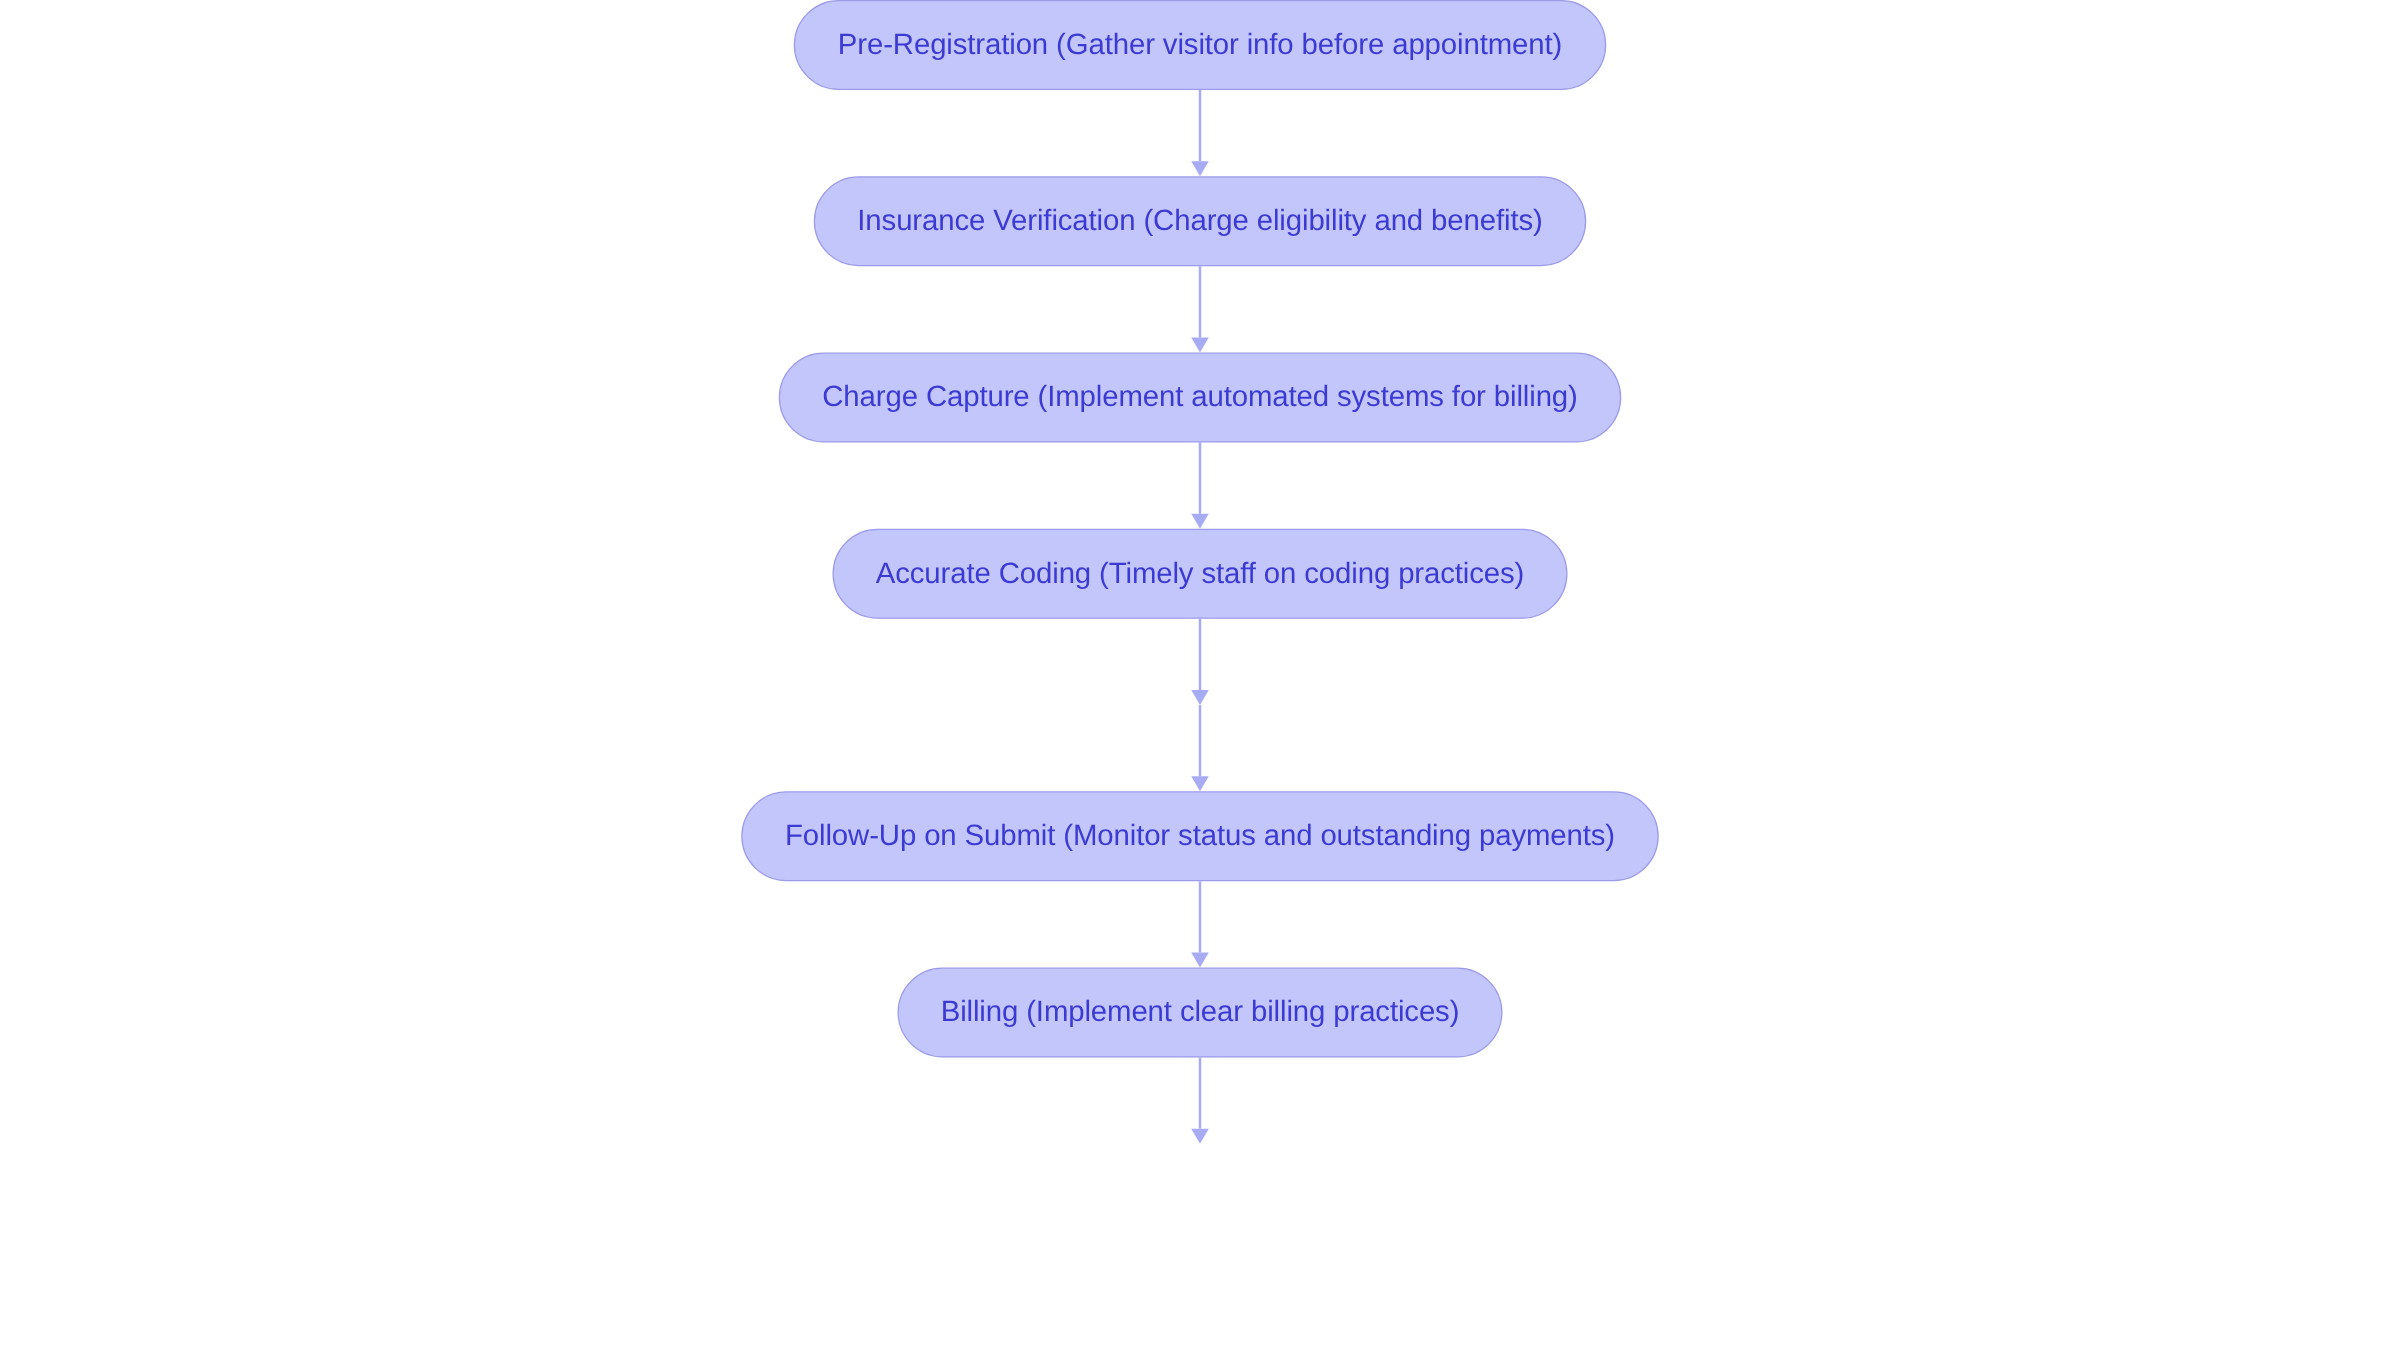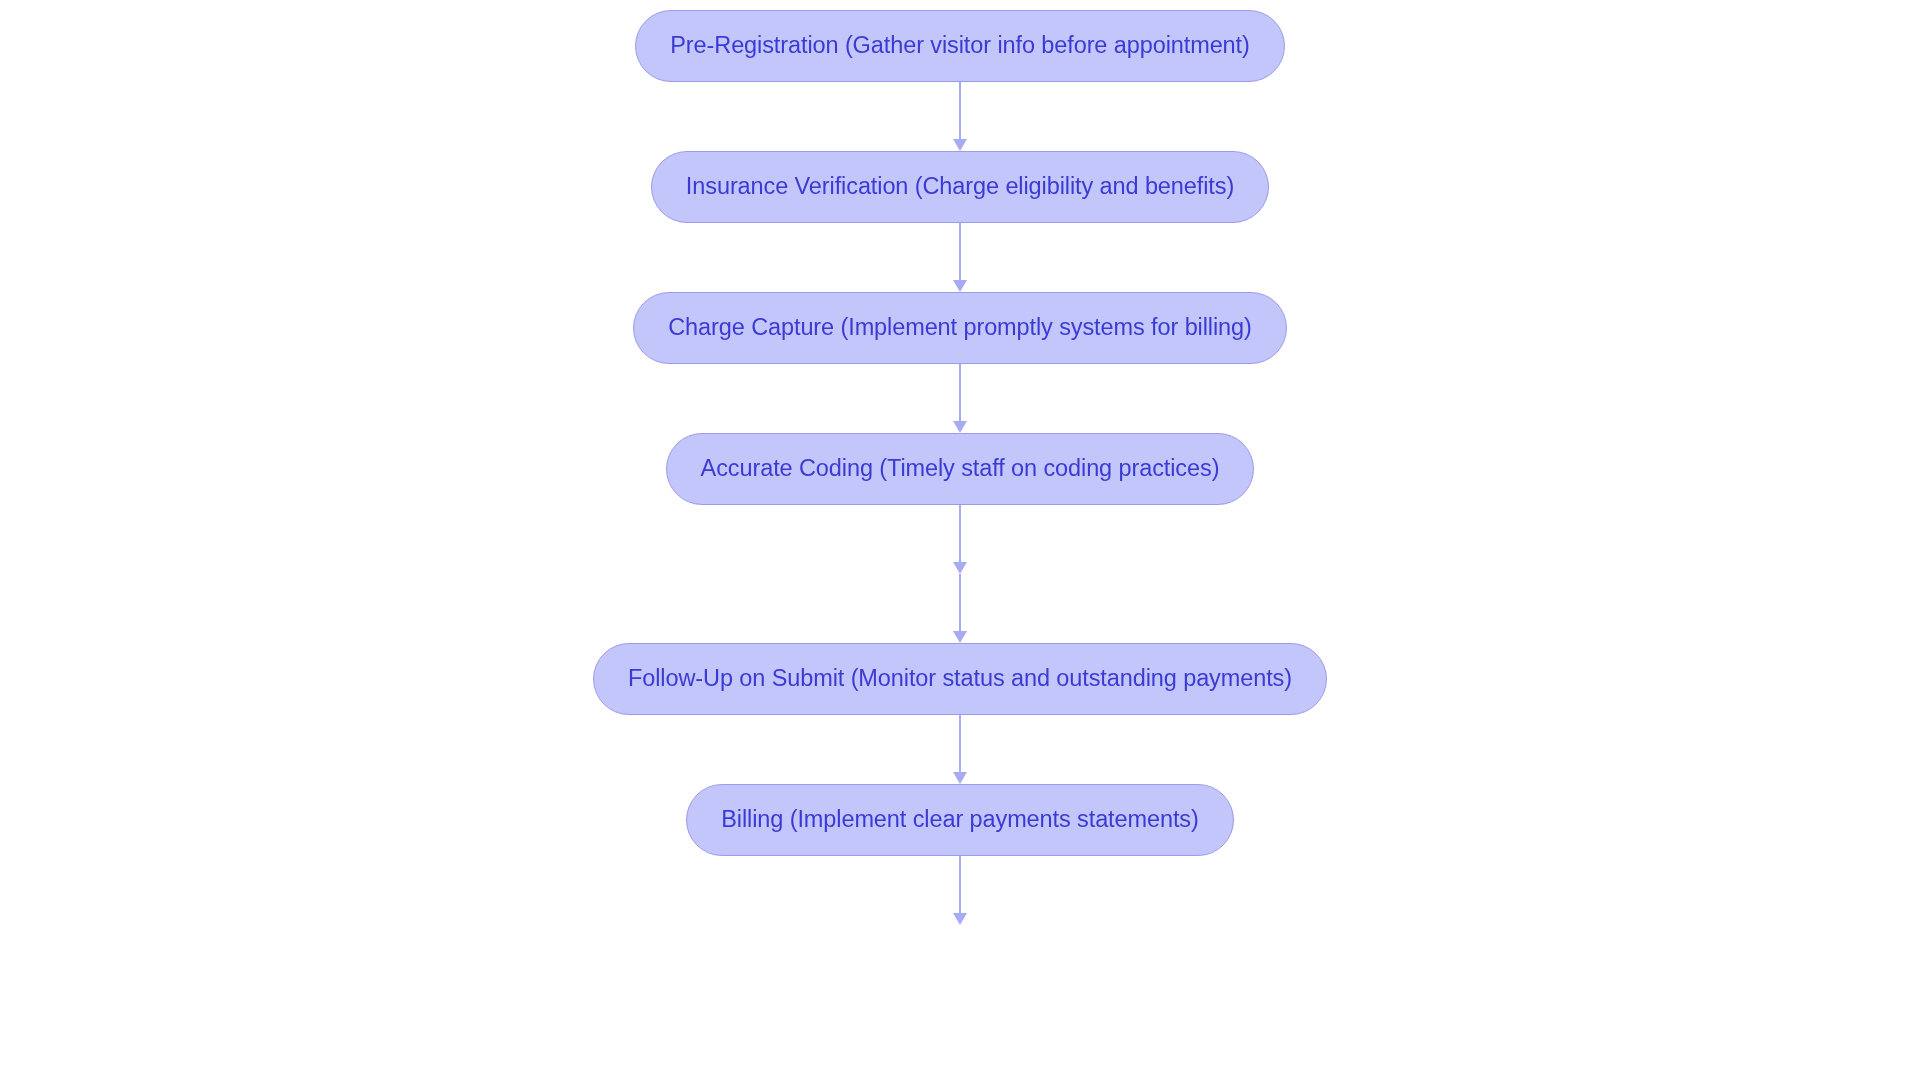--- a/index.html
+++ b/index.html
@@ -15,21 +15,21 @@
   }
 
   #flowchart {
     position: relative;
     width: 1920px;
     height: 1083px;
     display: flex;
     flex-direction: column;
     align-items: center;
     box-sizing: border-box;
-    padding-top: 10px;
+    padding-top: 0;
   }
 
   .node {
     box-sizing: border-box;
     height: 72px;
     background: #c3c6fb;
     border: 1px solid #9b9bea;
     border-radius: 36px;
     display: flex;
     align-items: center;
@@ -96,21 +96,21 @@
     </div>
   </div>
 
   <div class="connector">
     <div class="line"></div>
     <div class="head"></div>
   </div>
 
   <div class="row">
     <div class="node">
-      <span class="node-label">Charge Capture (Implement promptly systems for billing)</span>
+      <span class="node-label">Charge Capture (Implement automated systems for billing)</span>
     </div>
   </div>
 
   <div class="connector">
     <div class="line"></div>
     <div class="head"></div>
   </div>
 
   <div class="row">
     <div class="node">
@@ -135,21 +135,21 @@
     </div>
   </div>
 
   <div class="connector">
     <div class="line"></div>
     <div class="head"></div>
   </div>
 
   <div class="row">
     <div class="node">
-      <span class="node-label">Billing (Implement clear payments statements)</span>
+      <span class="node-label">Billing (Implement clear billing practices)</span>
     </div>
   </div>
 
   <div class="connector">
     <div class="line"></div>
     <div class="head"></div>
   </div>
 
 
 </div>

